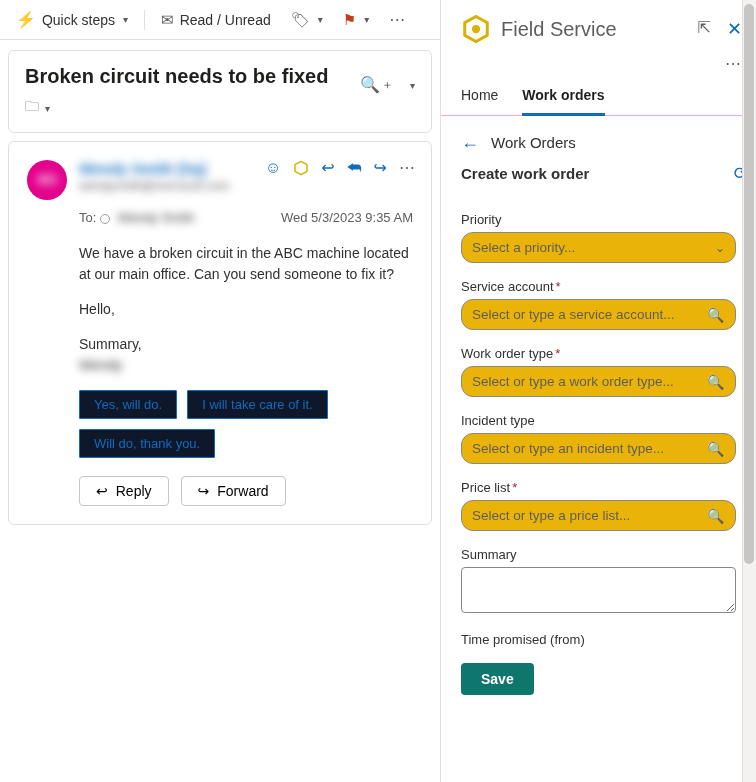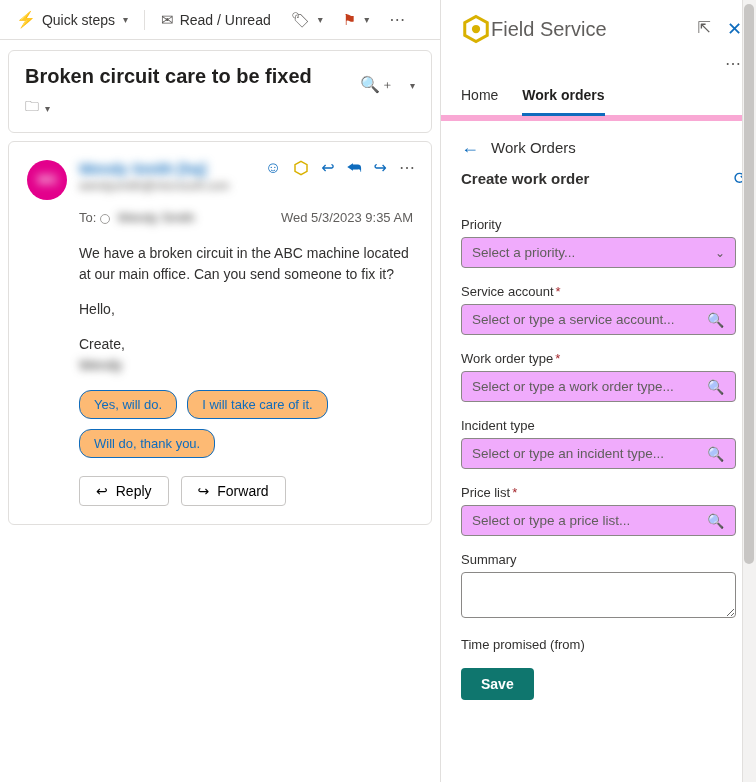--- a/index.html
+++ b/index.html
@@ -68,56 +68,56 @@
   .ea-icon.blue { color:#0f6cbd;}
   .ea-hex { color:#d9b100; font-size:16px;}
   .to-row { margin:10px 0 0 52px; display:flex; justify-content:space-between; align-items:center; font-size:13px; color:#605e5c;}
   .to-name { filter: blur(4px); color:#323130; font-weight:500;}
   .circle-sm { display:inline-block; width:10px; height:10px; border:1px solid #a19f9d; border-radius:50%; vertical-align:middle; margin-right:4px;}
   .body-text { margin:18px 0 0 52px; font-size:14px; line-height:1.5; color:#323130;}
   .body-text p { margin: 0 0 14px 0;}
   .sig { filter: blur(4px);}
   .suggest-row { margin:6px 0 0 52px; display:flex; flex-wrap:wrap; gap:10px;}
   .suggest-chip {
-    border:1px solid #0f6cbd; color:#0f6cbd; background:#fdba74;
-    padding:6px 14px; border-radius:12px; font-size:13px; cursor:pointer;
+    border:1px solid #0f6cbd; color:#0f6cbd; background:#0f172a;
+    padding:6px 14px; border-radius:1px; font-size:13px; cursor:pointer;
   }
   .action-row { margin:18px 0 0 52px; display:flex; gap:12px;}
   .action-btn {
     border:1px solid #c8c6c4; background:#fff; padding:6px 16px; border-radius:4px;
     display:inline-flex; align-items:center; gap:8px; cursor:pointer; font-size:14px;
   }
 
   
   .fs-header {
-    display:flex; align-items:center; gap:0; padding:14px 14px 4px 20px;
+    display:flex; align-items:center; gap:10px; padding:14px 14px 4px 20px;
     position:relative;
   }
   .fs-logo-wrap { width:30px; height:30px; position:relative;}
   .fs-title { font-size:20px; color:#605e5c; }
   .fs-header-actions { margin-left:auto; display:flex; gap:16px;}
   .pin-icon { color:#605e5c; font-size:16px; cursor:pointer;}
   .close-icon { color:#0f6cbd; font-size:18px; cursor:pointer; font-weight:400;}
   .fs-more-row { display:flex; justify-content:flex-end; padding: 6px 14px 0 0;}
-  .fs-tabs { display:flex; gap:24px; padding: 14px 0 0 20px; border-bottom:6px solid #f9a8d4;}
+  .fs-tabs { display:flex; gap:24px; padding: 14px 0 0 20px; border-bottom:1px solid #f9a8d4;}
   .fs-tab { padding-bottom:10px; font-size:14px; cursor:pointer; color:#323130;}
   .fs-tab.active { font-weight:600; border-bottom:3px solid #0f6cbd; color:#201f1e; margin-bottom:-1px;}
   .fs-body { flex:1; overflow-y:auto; padding: 16px 8px 20px 20px; position:relative;}
   .fs-back-row { display:flex; align-items:center; gap:12px; margin-bottom:10px;}
   .back-arrow { color:#0f6cbd; font-size:18px; cursor:pointer;}
   .wo-title { font-size:15px; color:#323130; }
   .create-row { display:flex; justify-content:space-between; align-items:center; margin: 6px 0 28px 0; text-align: right;}
   .create-title { font-weight:600; font-size:15px;}
   .refresh-icon { color:#0f6cbd; font-size:17px; cursor:pointer;}
   .form-group { margin-bottom:16px; padding-right:12px;}
   .form-label { font-size:13px; color:#323130; margin-bottom:5px; display:block;}
   .req { color:#a4262c; margin-left:2px;}
   .form-control, .form-select-look {
-    width:100%; border:1px solid #8a8886; border-radius:4px; padding:7px 32px 7px 10px;
-    font-size:13.5px; color:#605e5c; background:#f0abfc; position:relative;
+    width:100%; border:1px solid #8a8886; border-radius:12px; padding:7px 32px 7px 10px;
+    font-size:13.5px; color:#605e5c; background:#eab308; position:relative;
     display:flex; align-items:center; justify-content:space-between;
   }
   .form-select-look .chevd { position:absolute; right:10px; font-size:12px; color:#605e5c;}
   .form-select-look .srch { position:absolute; right:10px; font-size:14px; color:#605e5c;}
   .textarea {
     width:100%; border:1px solid #8a8886; border-radius:4px; height:46px; resize:vertical;
     padding:6px 8px; font-family:inherit; font-size:13.5px;
   }
   .dt-row { display:flex; align-items:center; gap:10px;}
   .dt-box { flex:1; border:1px solid #8a8886; border-radius:4px; padding:7px 32px 7px 10px; font-size:13.5px; color:#605e5c; position:relative;}
@@ -163,21 +163,21 @@
         <span class="flag-icon">⚑</span>
         <span class="chev">▾</span>
       </div>
       <div class="tb-btn">
         <span class="more-icon">⋯</span>
       </div>
     </div>
 
     <div class="header-card">
       <div>
-        <div class="header-title">Broken circuit care to be fixed</div>
+        <div class="header-title">Broken circuit needs to be fixed</div>
         <div class="header-sub">
           <span class="header-sub-icon">🗀</span>
           <span class="chev">▾</span>
         </div>
       </div>
       <div class="header-right">
         <span class="zoom-icon">🔍﹢</span>
         <span class="chev">▾</span>
       </div>
     </div>
@@ -213,21 +213,21 @@
           <span class="circle-sm"></span>
           <span class="to-name">Wendy Smith</span>
         </div>
         <div>Wed 5/3/2023 9:35 AM</div>
       </div>
 
       <div class="body-text">
         <p>We have a broken circuit in the ABC machine located at   our main office. Can you send someone to fix it?</p>
         <p>Hello,</p>
         <p>
-          <span>Create,</span><br>
+          <span>Summary,</span><br>
           <span class="sig">Wendy</span>
         </p>
       </div>
 
       <div class="suggest-row">
         <button class="suggest-chip">Yes, will do.</button>
         <button class="suggest-chip">I will take care of it.</button>
         <button class="suggest-chip">Will do, thank you.</button>
       </div>
 

